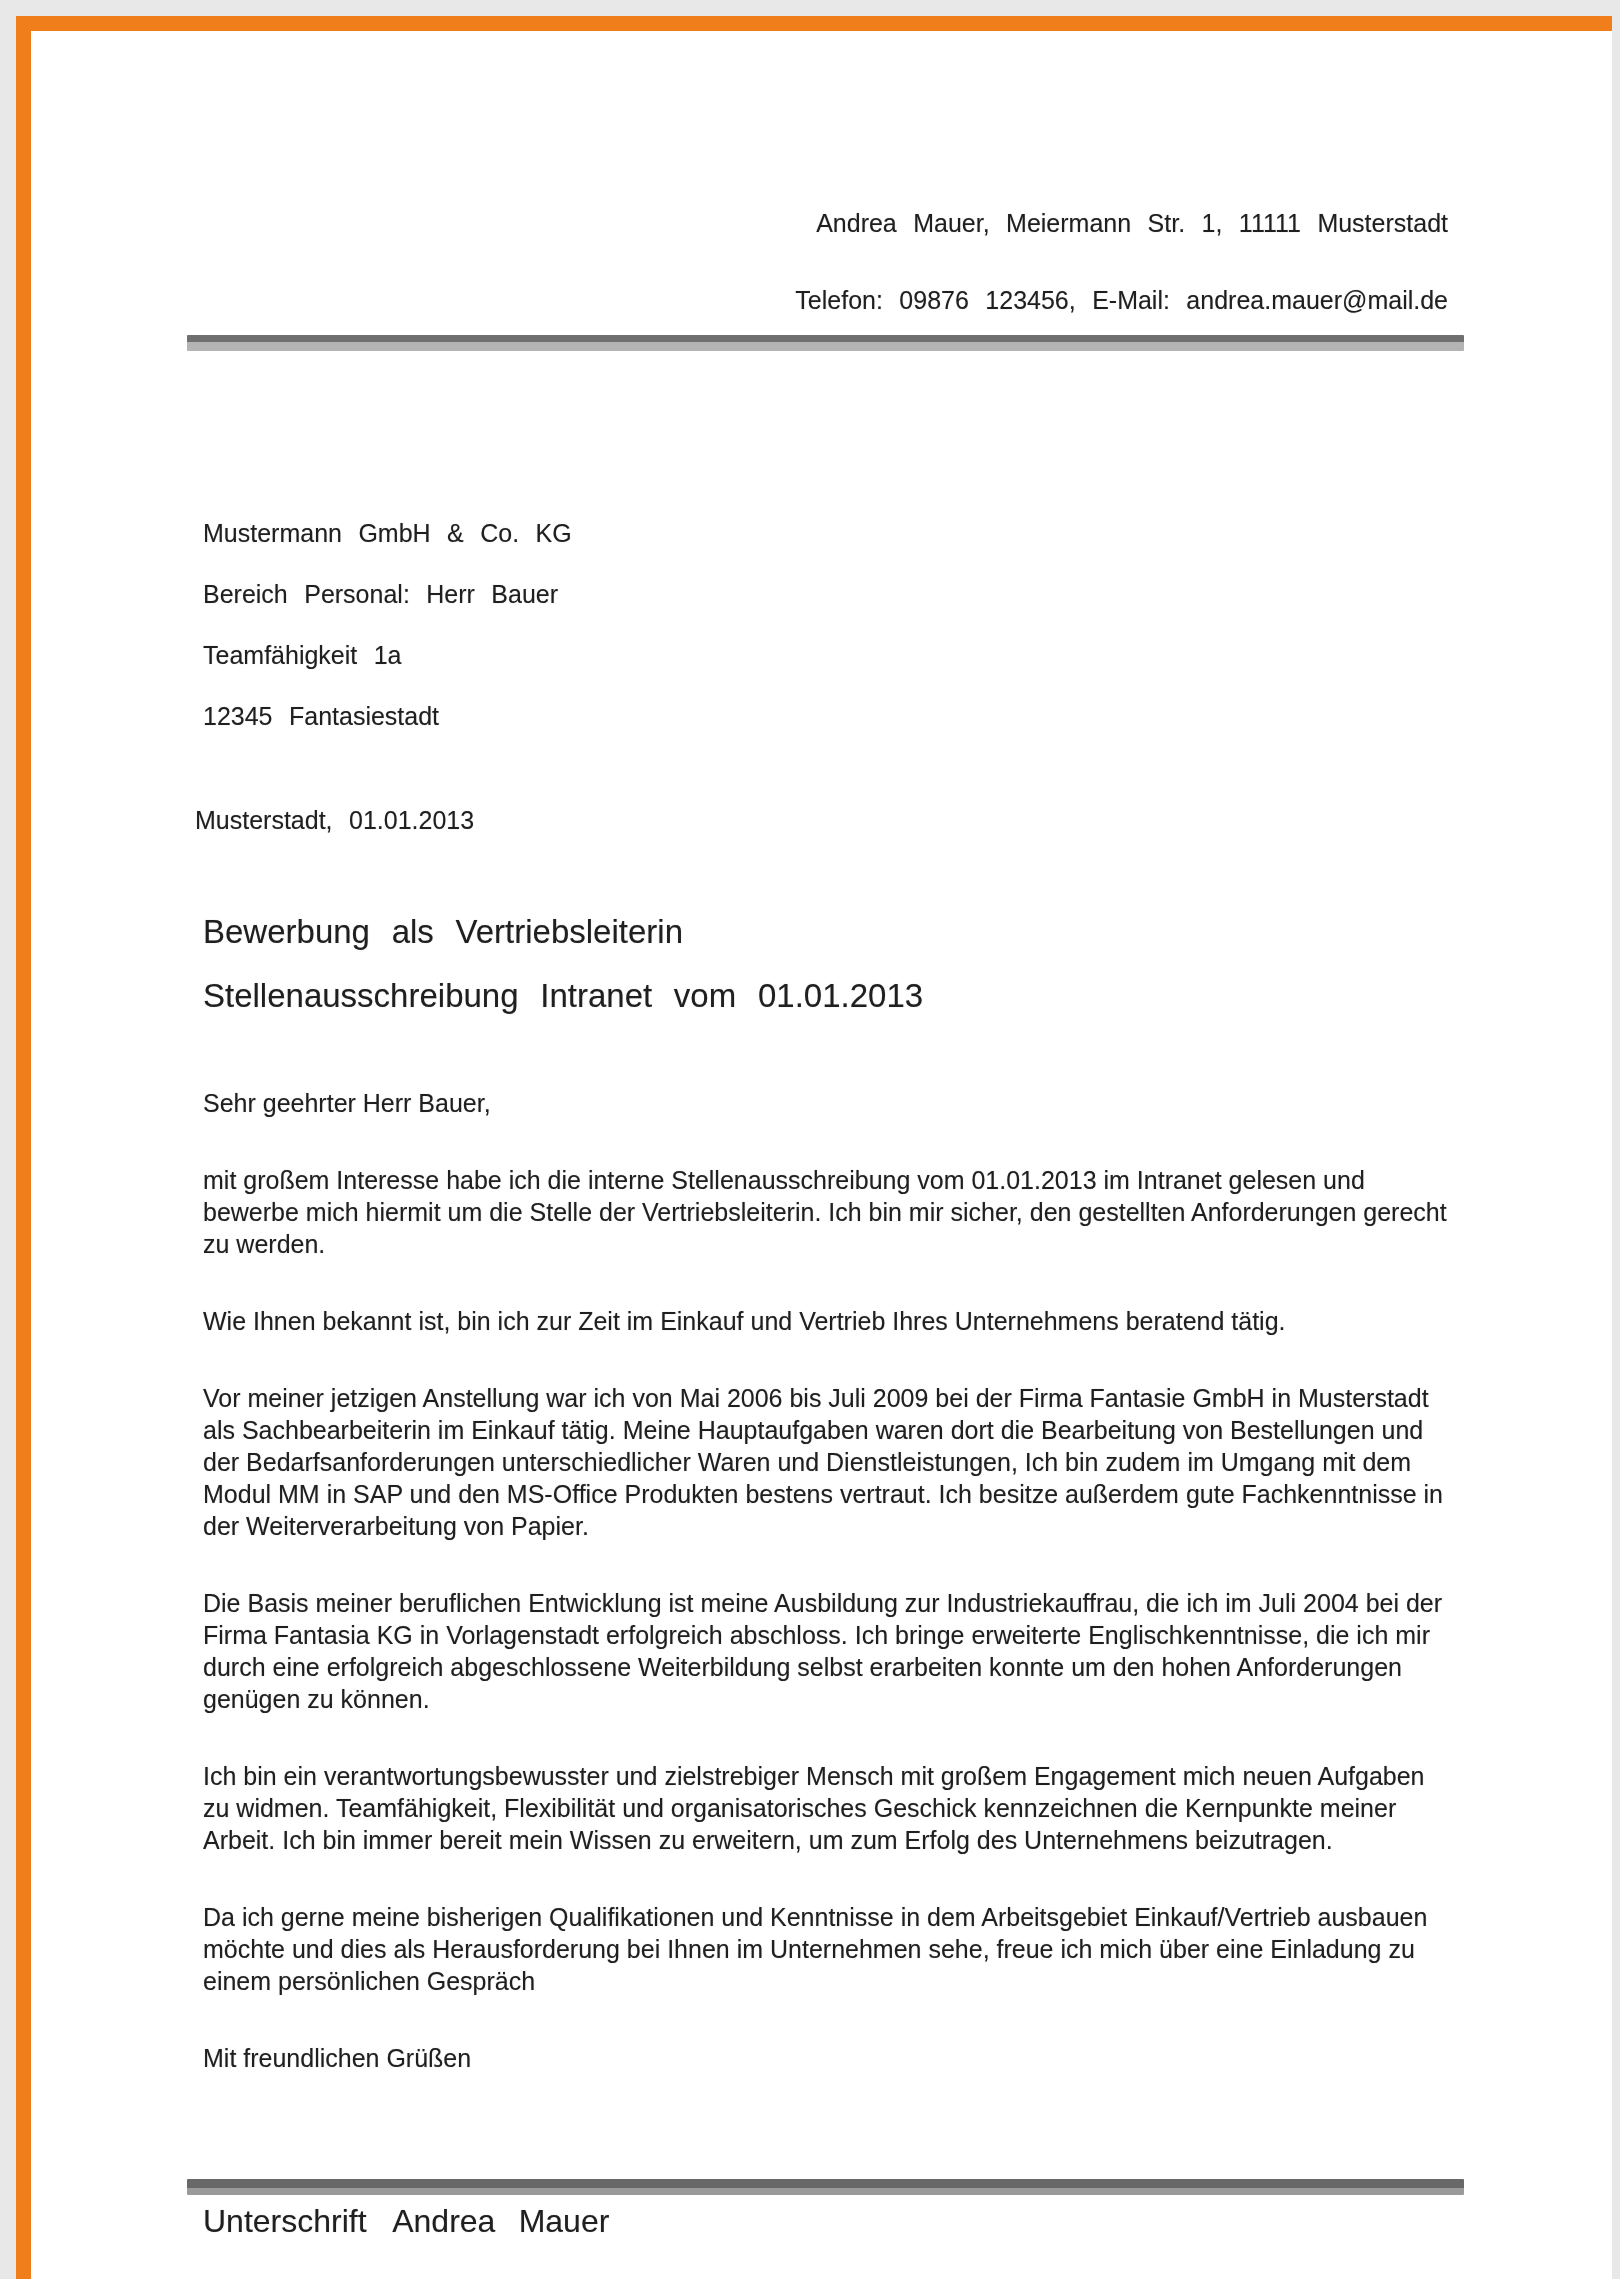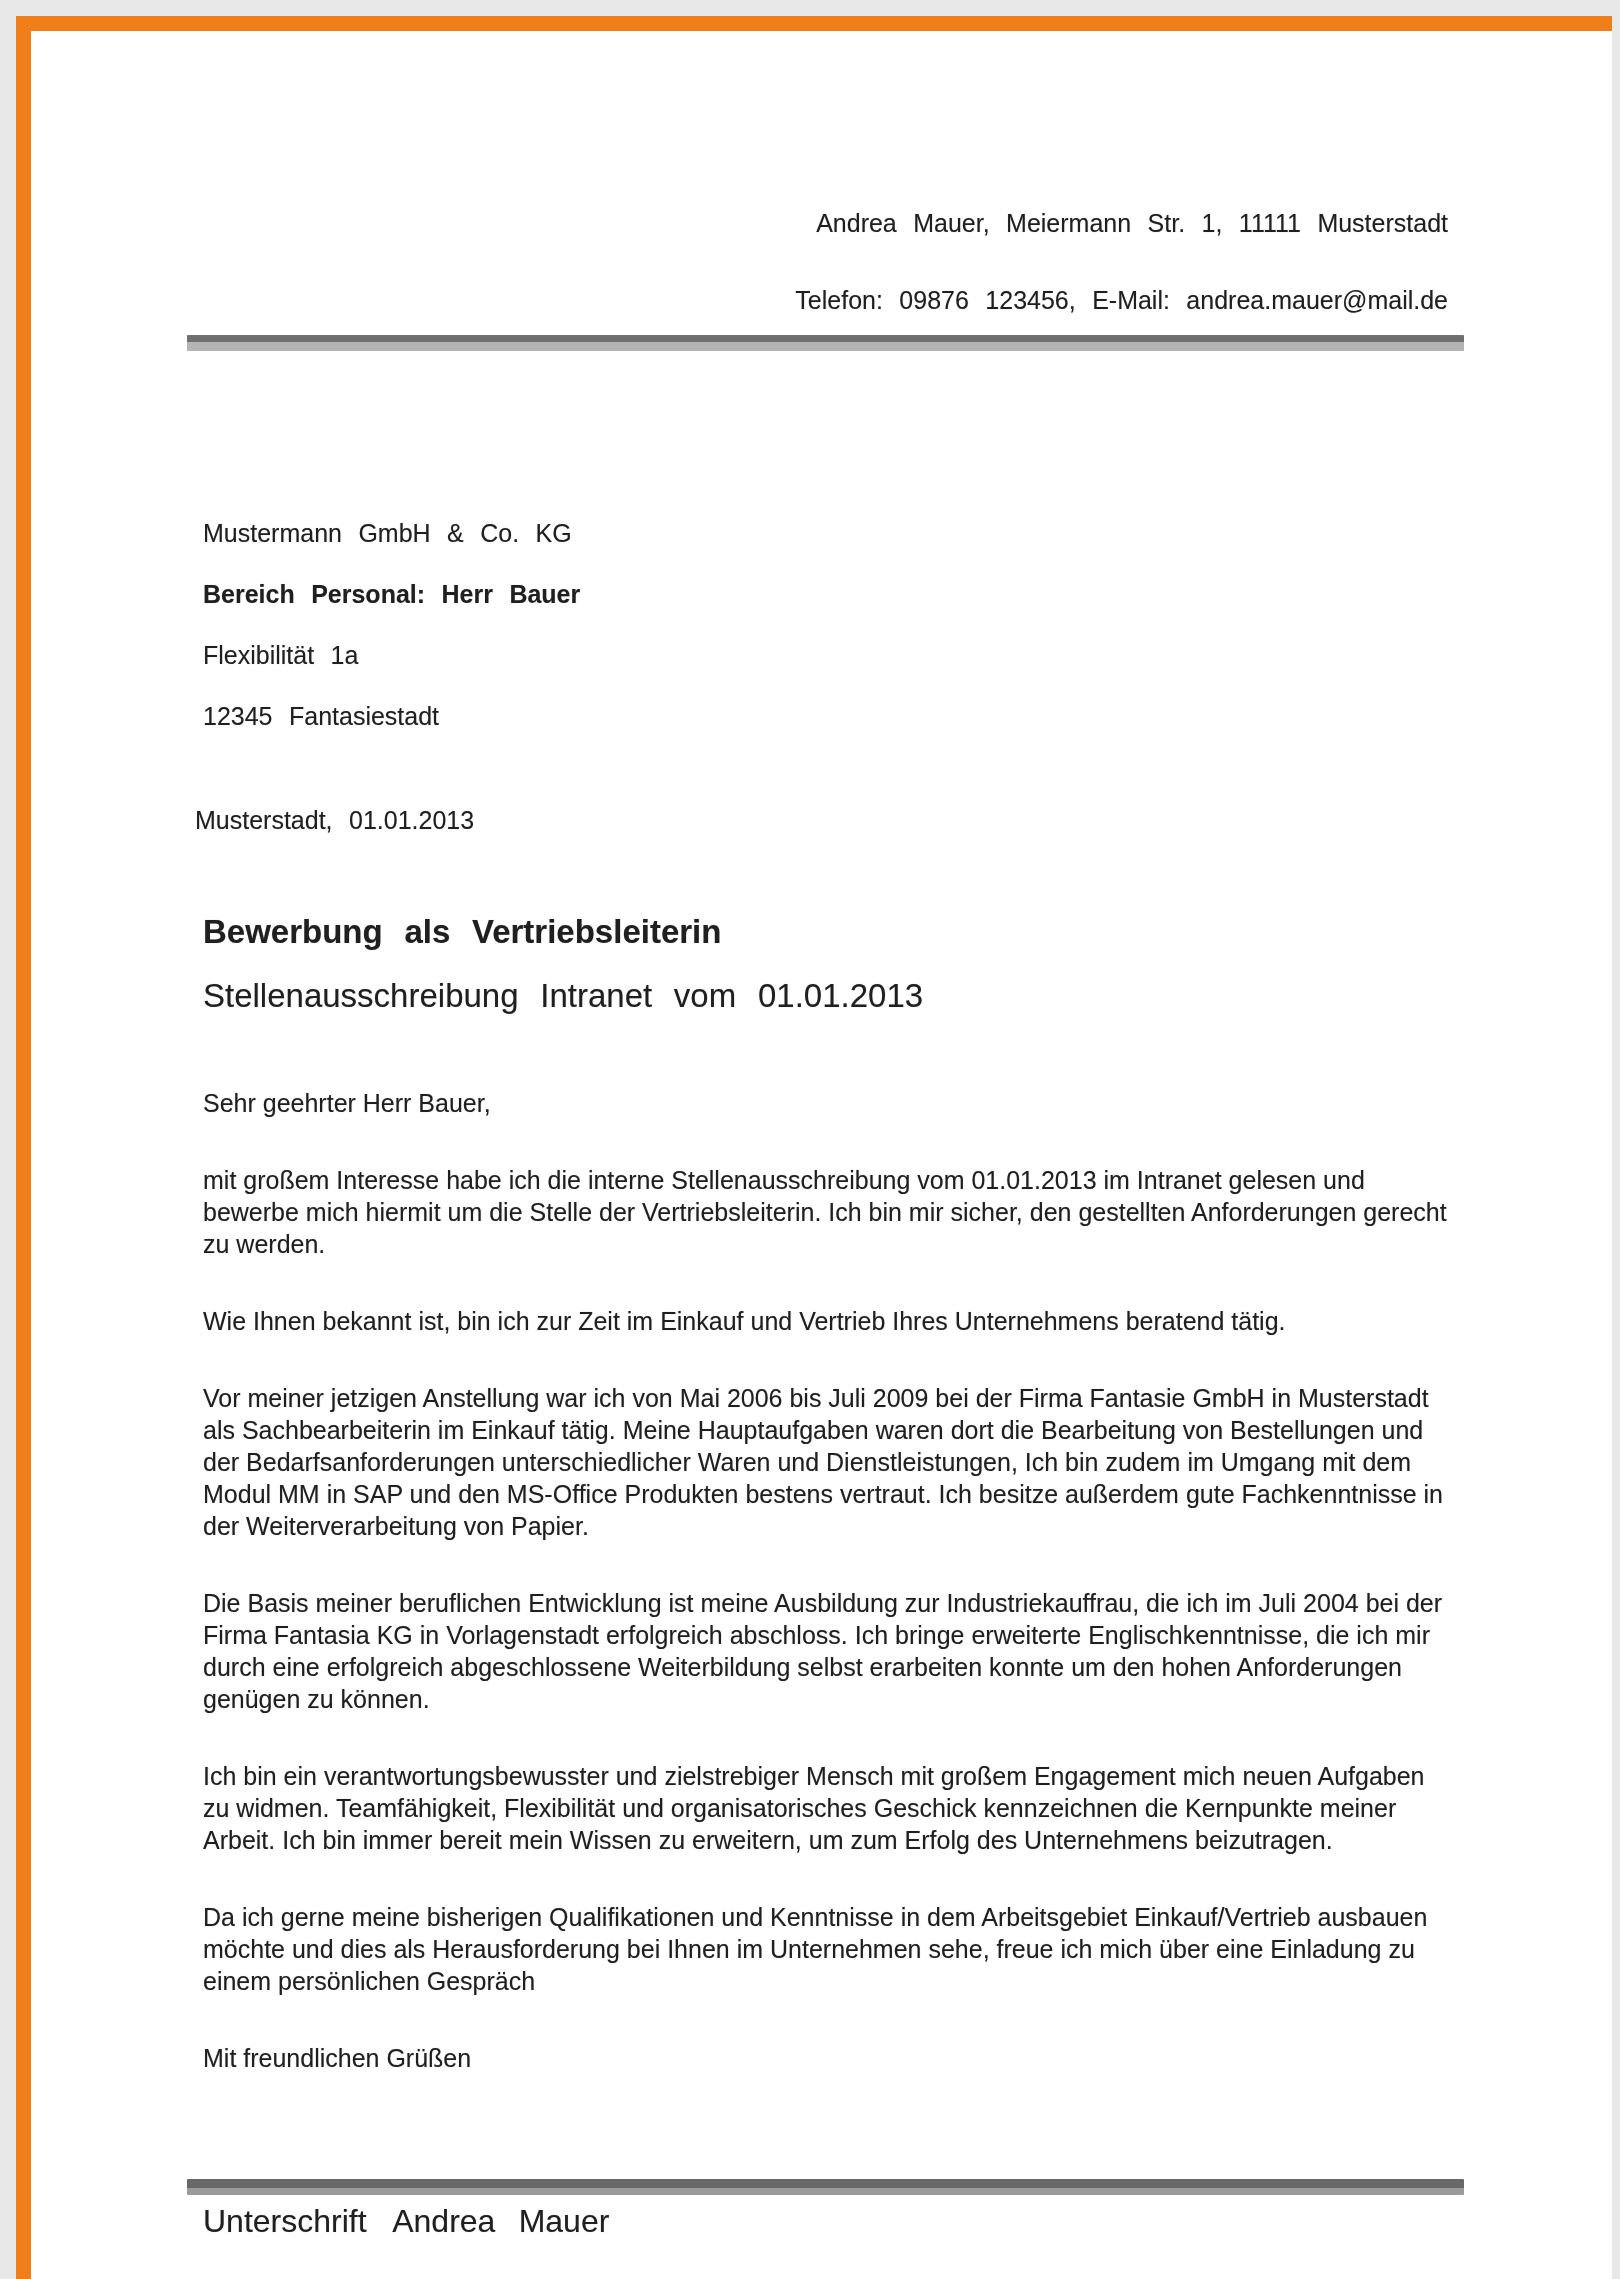--- a/index.html
+++ b/index.html
@@ -24,21 +24,21 @@
   .spaced { word-spacing: 0.38em; }
   .sender { text-align: right; font-size: 25px; line-height: 31px; }
   .sender .line2 { margin-top: 30px; }
   .rule {
     height: 5.8px;
     background: linear-gradient(to bottom, #6f6f6f 0 45%, #b4b4b4 45% 100%);
     border-radius: 1px;
   }
   .rule-top { margin-top: 2.9px; }
   .recipient { margin-top: 144px; font-size: 25px; line-height: 45px; }
-  .bold { font-weight: bold; }
+  .bold { font-weight: normal; }
   .dateline { margin-top: 42px; font-size: 25px; line-height: 31px; }
   .subject { margin-top: 56px; font-size: 33px; line-height: 31px; }
   .subject .subtitle { margin-top: 17.3px; }
   .letter-body { margin-top: 44px; font-size: 25px; line-height: 32px; }
   .letter-body p { margin-bottom: 29px; }
   .rule-sign { margin-top: 60px; height: 4.8px; background: linear-gradient(to bottom, #686868 0 55%, #9a9a9a 55% 100%); }
   .signature {
     font-size: 32px;
     word-spacing: 0.45em;
   }
@@ -53,21 +53,21 @@
     <div class="sender">
       <div class="line1 spaced">Andrea Mauer, Meiermann Str. 1, 11111 Musterstadt</div>
       <div class="line2 spaced">Telefon: 09876 123456, E-Mail: andrea.mauer@mail.de</div>
     </div>
 
     <div class="rule rule-top"></div>
 
     <div class="recipient">
       <div class="spaced">Mustermann GmbH &amp; Co. KG</div>
       <div class="spaced bold">Bereich Personal: Herr Bauer</div>
-      <div class="spaced">Flexibilität 1a</div>
+      <div class="spaced">Teamfähigkeit 1a</div>
       <div class="spaced">12345 Fantasiestadt</div>
     </div>
 
     <div class="dateline spaced">Musterstadt, 01.01.2013</div>
 
     <div class="subject">
       <div class="title spaced bold">Bewerbung als Vertriebsleiterin</div>
       <div class="subtitle spaced">Stellenausschreibung Intranet vom 01.01.2013</div>
     </div>
 

